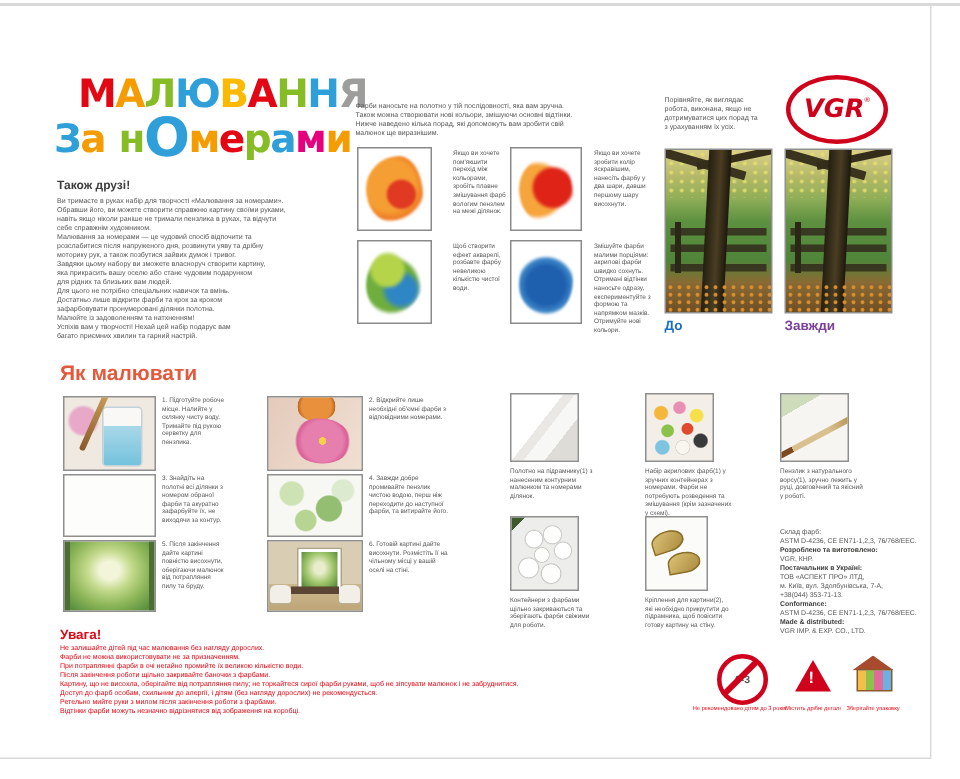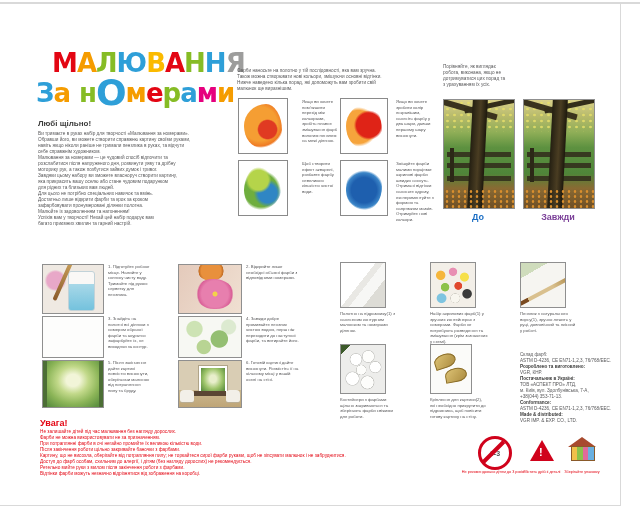--- a/index.html
+++ b/index.html
@@ -45,21 +45,21 @@
   .trunk{position:absolute;left:37%;top:0;width:21%;height:100%;
          background:linear-gradient(90deg,#241f12,#4a3d22 55%,#1d180d);transform:skewX(-3deg);}
   .branch1{position:absolute;left:-8%;top:6%;width:85%;height:6%;background:#3a331e;transform:rotate(16deg);}
   .branch2{position:absolute;left:28%;top:3%;width:75%;height:5%;background:#332d1a;transform:rotate(-12deg);}
   .rail{position:absolute;left:4%;width:92%;height:5%;background:#33301d;opacity:.9;}
   .post{position:absolute;left:8%;top:44%;width:6%;height:32%;background:#2c2817;}
   .leaves{position:absolute;left:0;top:0;width:100%;height:30%;
           background-image:radial-gradient(circle,#e8e06a 1px,rgba(0,0,0,0) 1.6px);background-size:7px 6px;opacity:.8;}
   .ground{position:absolute;left:0;bottom:0;width:100%;height:18%;
           background-image:radial-gradient(circle,#d98f2e 1px,rgba(0,0,0,0) 1.6px);background-size:6px 5px;}
-  .ba-label{font-size:9px;font-weight:bold;text-align:center;}
+  .ba-label{font-size:9px;font-weight:bold;text-align:left;}
   
   .p-jar{background:#efe9e2;}
   .jar{position:absolute;left:42%;top:12%;width:42%;height:80%;border:1px solid #c2d2d8;border-radius:3px;
        background:linear-gradient(180deg,rgba(255,255,255,.7) 0 32%,#a8d8e8 32%,#74c2dd 100%);}
   .brush-stick{position:absolute;left:30%;top:-12%;width:6%;height:90%;background:linear-gradient(180deg,#caa05a,#8a5a2a);transform:rotate(24deg);border-radius:2px;}
   .pinkblob{position:absolute;left:2%;top:10%;width:38%;height:45%;border-radius:50%;
             background:radial-gradient(circle,#e8a8c8 0 55%,rgba(232,168,200,0) 70%);}
   .p-paints{background:linear-gradient(120deg,#e4cabb,#f0e0d2);}
   .flower{position:absolute;left:28%;top:30%;width:60%;height:62%;
           background:radial-gradient(circle at 50% 50%,#f3d24a 0 10%,#e77fae 11% 55%,#d95f97 70%,rgba(217,95,151,0) 76%);border-radius:45% 55% 50% 50%;}
@@ -141,21 +141,21 @@
         <span class="cB bigO">О</span>
         <span class="cO">м</span>
         <span class="cR">е</span>
         <span class="cG">р</span>
         <span class="cB">а</span>
         <span class="cM">м</span>
         <span class="cO">и</span>
       </div>
   </div>
 
-  <div class="abs smh" style="left:38px;top:119px;">Любі щільно!</div>
+  <div class="abs smh" style="left:38px;top:119px;">Також друзі!</div>
   <div class="abs tiny" style="left:38px;top:131px;width:192px;">Ви тримаєте в руках набір для творчості «Малювання за номерами».
 Обравши його, ви можете створити справжню картину своїми руками,
 навіть якщо ніколи раніше не тримали пензлика в руках, та відчути
 себе справжнім художником.
 Малювання за номерами — це чудовий спосіб відпочити та
 розслабитися після напруженого дня, розвинути уяву та дрібну
 моторику рук, а також позбутися зайвих думок і тривог.
 Завдяки цьому набору ви зможете власноруч створити картину,
 яка прикрасить вашу оселю або стане чудовим подарунком
 для рідних та близьких вам людей.
@@ -188,20 +188,24 @@
 
   <div class="abs frame" style="left:340px;top:160px;width:46px;height:54px;">
       <div class="blob blob4"></div>
     </div>
   <div class="abs cap" style="left:396px;top:161px;width:38px;">Змішуйте фарби малими порціями: акрилові фарби швидко сохнуть. Отримані відтінки наносьте одразу, експериментуйте з формою та напрямком мазків. Отримуйте нові кольори.</div>
 
   <div class="abs tiny" style="left:443px;top:64px;width:82px;">Порівняйте, як виглядає
 робота, виконана, якщо не
 дотримуватися цих порад та
 з урахуванням їх усіх.</div>
+  <div class="abs vgr" style="left:524px;top:50px;width:62px;height:40px;">
+    <span>VGR</span>
+      <sup>®</sup>
+  </div>
 
   <div class="abs ph tree" style="left:443px;top:99px;width:70px;height:108px;">
     <div class="leaves"></div>
     <div class="branch1"></div>
     <div class="branch2"></div>
     <div class="rail" style="top:48%;"></div>
     <div class="rail" style="top:58%;"></div>
     <div class="rail" style="top:70%;"></div>
     <div class="post"></div>
     <div class="trunk"></div>
@@ -214,20 +218,21 @@
     <div class="rail" style="top:48%;"></div>
     <div class="rail" style="top:58%;"></div>
     <div class="rail" style="top:70%;"></div>
     <div class="post"></div>
     <div class="trunk"></div>
     <div class="ground"></div>
   </div>
   <div class="abs ba-label" style="left:443px;top:212px;width:70px;color:#1d6fc4;">До</div>
   <div class="abs ba-label" style="left:523px;top:212px;width:70px;color:#7a3f98;">Завжди</div>
 
+  <div class="abs h-coral" style="left:40px;top:240px;">Як малювати</div>
 
   <div class="abs ph p-jar" style="left:42px;top:264px;width:60px;height:48px;">
     <div class="pinkblob"></div>
     <div class="jar"></div>
     <div class="brush-stick"></div>
   </div>
   <div class="abs cap" style="left:108px;top:264px;width:42px;">1. Підготуйте робоче місце. Налийте у склянку чисту воду. Тримайте під рукою серветку для пензлика.</div>
 
   <div class="abs ph p-paints" style="left:178px;top:264px;width:62px;height:48px;">
     <div class="pot-or"></div>

